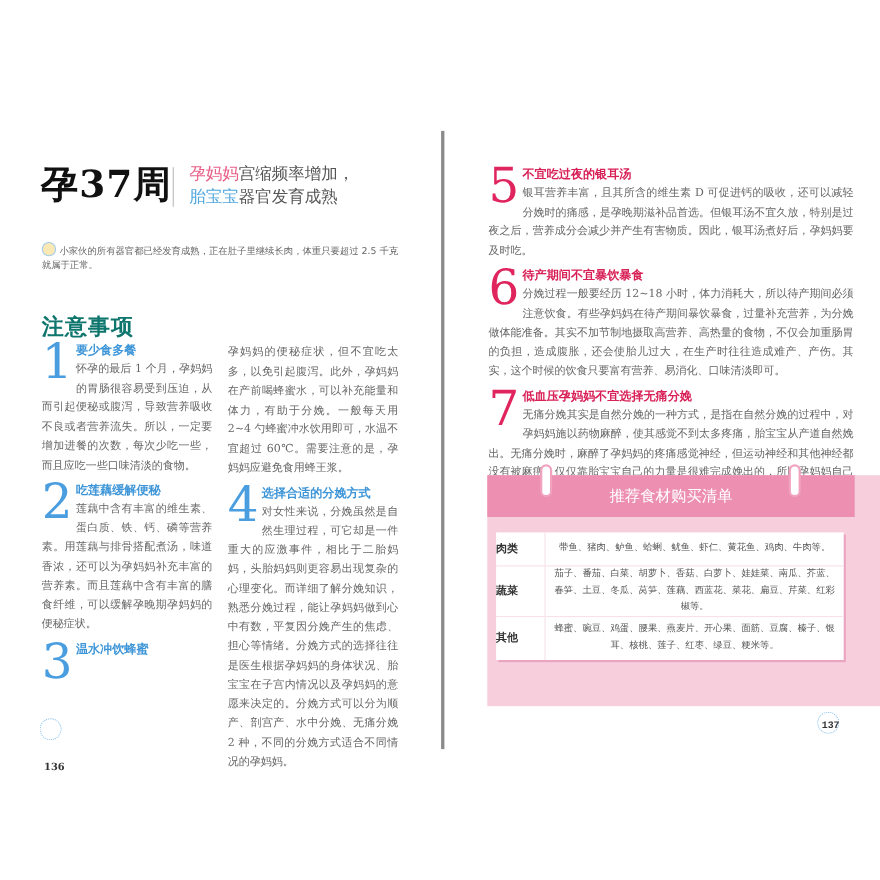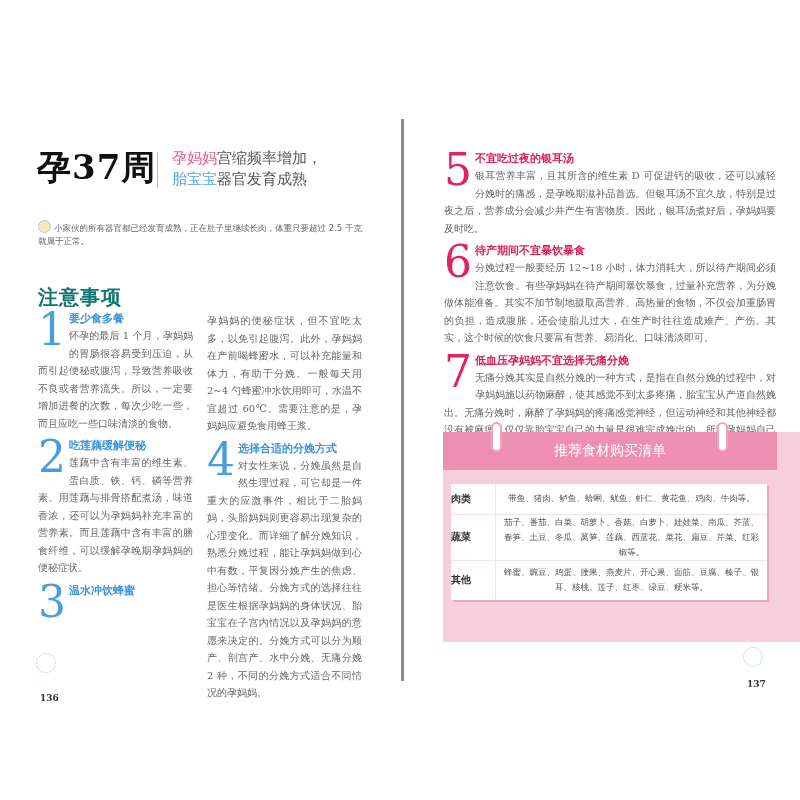--- a/index.html
+++ b/index.html
@@ -32,21 +32,21 @@
   .bignum { float:left; font-family:"DejaVu Serif", serif; font-size:44px; line-height:36px; margin:2px 3px 0 0; }
   .blue-n { color:#4a9ee0; }
   .red-n { color:#e0245e; }
   .item-title { display:block; font-weight:bold; font-size:11px; line-height:17px; }
   .t-blue { color:#3d95d8; }
   .t-red { color:#d81f56; }
   .gap { height:5px; }
 
   .page-num { position:absolute; font-family:"DejaVu Serif", serif; font-size:9px; font-weight:bold; color:#333; }
   .pn-left { left:40px; top:661px;margin-top:32px; }
-  .pn-right { left:747px; top:679px; }
+  .pn-right { left:747px; top:655px;font-family:Liberation Mono, monospace; }
   .dots { position:absolute; width:18px; height:18px; border:1px dotted #8cc4f0; border-radius:50%; }
   .dl { left:36px; top:653px; }
   .dr { left:743px; top:647px; }
 
   .card { position:absolute; left:443px; top:432px; width:334px; height:210px; background:#f7cfdc;padding-left:24px; }
   .card-head { position:absolute; left:0; top:0; width:334px; height:38px; background:#ec8fb1; }
   .card-title { position:absolute; left:0; width:100%; top:10px; text-align:center; color:#fff; font-size:14px; }
   .ring { position:absolute; top:-10px; width:7px; height:26px; border:2px solid #f0a2bf; background:#fff; border-radius:6px; }
   .ring-l { left:48px; }
   .ring-r { left:274px; }

